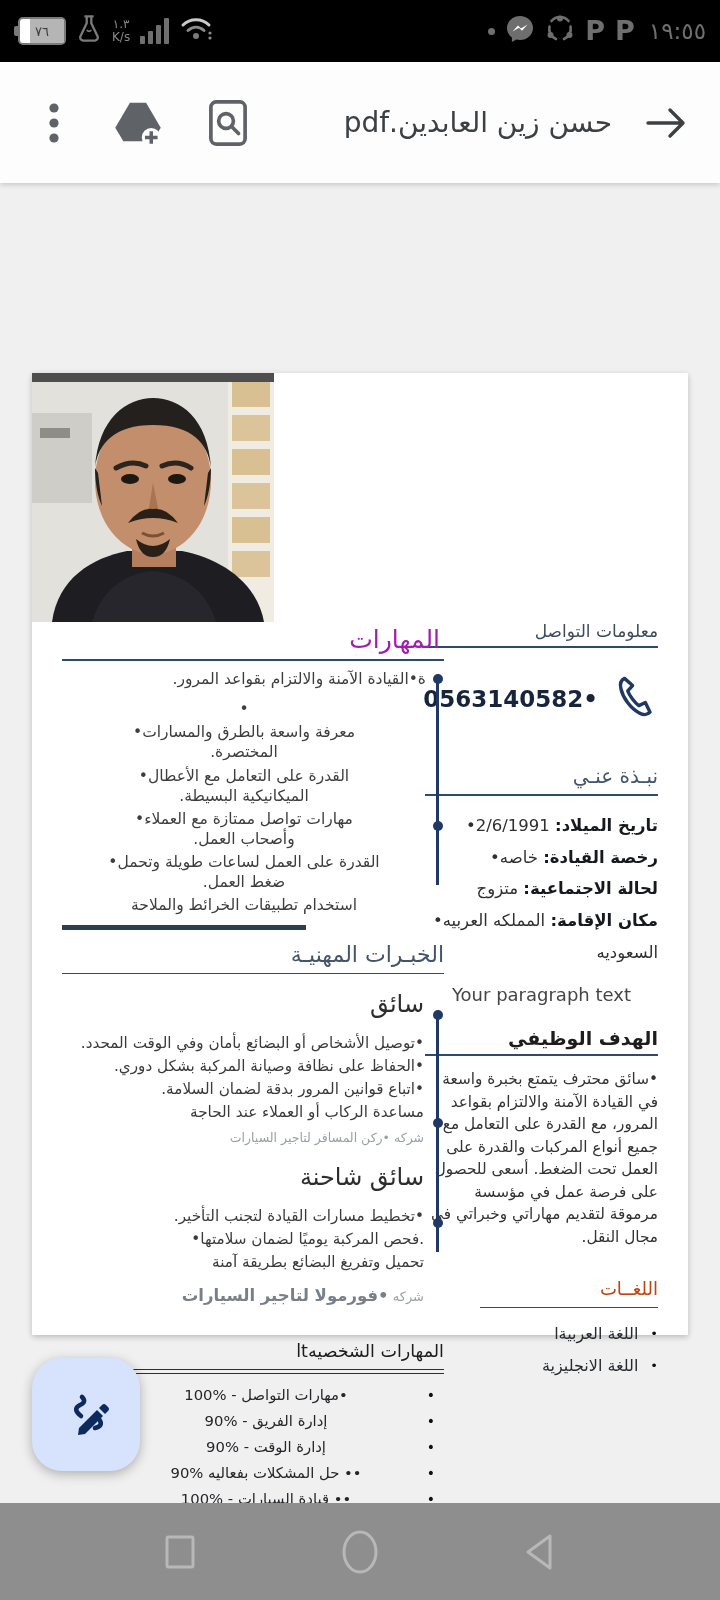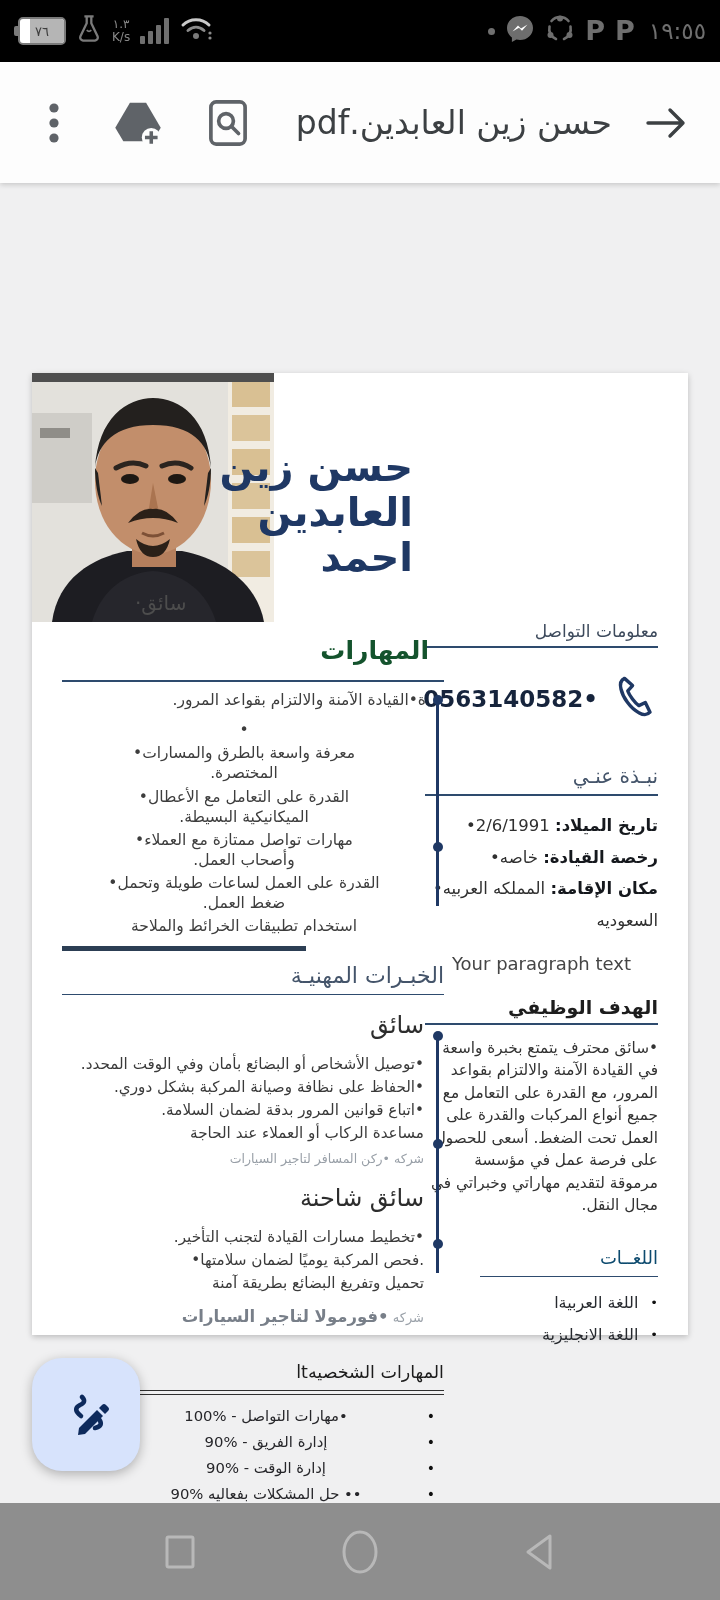--- a/index.html
+++ b/index.html
@@ -29,21 +29,21 @@
   .sb-time{font-size:23px;color:#6f6f6f;margin-left:4px;}
   
   .toolbar{
     position:absolute;top:62px;left:0;width:720px;height:121px;background:#fdfdfd;
     display:flex;align-items:center;box-sizing:border-box;padding:0 26px;
     box-shadow:0 2px 5px rgba(0,0,0,.16);z-index:5;
   }
   .tb-icon{display:flex;align-items:center;justify-content:center;width:56px;height:56px;}
   .overflow{margin-right:28px;}
   .tb-title{
-    flex:1;text-align:right;direction:rtl;font-size:33px;color:#3c4043;
+    flex:1;text-align:right;direction:rtl;font-size:28px;color:#3c4043;
     margin:0 26px 0 8px;white-space:nowrap;overflow:hidden;
   }
   
   .content-bg{position:absolute;top:183px;left:0;width:720px;height:1417px;background:#f0f0f1;}
   .page{
     position:absolute;left:32px;top:373px;width:656px;height:962px;background:#ffffff;
     box-shadow:0 2px 6px rgba(0,0,0,.22);direction:rtl;
   }
   .photo{position:absolute;left:0;top:0;width:242px;height:249px;}
   .photo .bar{position:absolute;top:0;left:0;width:100%;height:9px;background:#4e4e4e;}
@@ -56,28 +56,28 @@
   .col-right{position:absolute;right:30px;top:248px;width:233px;text-align:right;}
   .h-contact{font-size:17px;color:#3d4a5c;margin:0 0 4px 0;font-weight:normal;}
   .phone-row{display:flex;align-items:center;gap:14px;margin-top:26px;direction:rtl;}
   .phone-num{font-size:23px;font-weight:bold;color:#16243c;direction:rtl;unicode-bidi:plaintext;}
   .h-about{font-size:20px;color:#44546a;margin:40px 0 6px 0;font-weight:normal;letter-spacing:1px;}
   .about-items{margin-top:14px;font-size:16.5px;color:#2f2f2f;line-height:1.92;}
   .about-items b{color:#15181d;}
   .ph-text{direction:ltr;text-align:center;font-size:18px;color:#454545;margin-top:16px;}
   .h-objective{font-size:19px;color:#1d1d1d;margin:22px 0 4px 0;font-weight:bold;}
   .objective-text{margin-top:12px;font-size:15.3px;color:#323232;line-height:1.47;text-align:right;}
-  .h-lang{font-size:18px;color:#0c4a6e;margin:30px 0 4px 0;font-weight:normal;letter-spacing:2px;}
+  .h-lang{font-size:18px;color:#c2410c;margin:30px 0 4px 0;font-weight:normal;letter-spacing:2px;}
   .lang-hr{width:178px;margin-right:0;margin-left:auto;border:none;border-top:1.6px solid #2e4b6e;margin-top:8px;}
   .lang-list{margin-top:16px;font-size:16px;color:#26292e;}
   .lang-row{display:flex;direction:rtl;align-items:center;gap:12px;margin-bottom:13px;}
   .lang-row .b{font-size:13px;color:#111;}
   
   .col-left{position:absolute;left:30px;top:248px;width:382px;direction:rtl;}
-  .h-skills{font-size:25px;color:#14532d;margin:15px;padding-left:0;text-align:right;font-weight:700;}
+  .h-skills{font-size:25px;color:#a21caf;margin:4px;padding-left:0;text-align:right;font-weight:400;}
   .skills-block{position:relative;padding-left:0;padding-right:18px;margin-top:8px;}
   .tl-line{position:absolute;right:5px;width:2.6px;background:#1f3864;}
   .tl-dot{position:absolute;right:1.2px;width:10px;height:10px;border-radius:50%;background:#1f3864;}
   .skill{white-space:pre-line;text-align:center;font-size:15.5px;color:#3d3d3d;line-height:1.3;margin-bottom:3px;}
   .skill.first{text-align:right;margin-bottom:10px;}
   .thick-divider{height:5px;background:#2c3e54;width:244px;margin:6px 0 8px auto;margin-left:0;margin-right:-6px;float:left;width:244px;}
   .thick-wrap{overflow:hidden;}
   .h-exp{font-size:22px;color:#44546a;margin:4px 0 0 0;font-weight:normal;letter-spacing:1px;clear:both;}
   .exp-block{position:relative;padding-right:20px;margin-top:6px;}
   .job-title{font-size:24px;color:#2d2d2d;font-weight:500;margin-top:16px;}
@@ -232,42 +232,38 @@
 
       <path d="M121,110 L117,135 q4,5 9,0 Z" fill="#aa7450"></path>
 
       <path d="M96,150 q25,-10 50,0 q-12,-16 -25,-14 q-13,-2 -25,14 Z" fill="#2b2018"></path>
       <path d="M104,166 q17,14 34,0 q-4,18 -17,18 q-13,0 -17,-18 Z" fill="#2b2018"></path>
       <path d="M110,160 q11,6 22,0" stroke="#7d5036" stroke-width="3" fill="none"></path>
     </svg>
     <div class="bar"></div>
   </div>
 
-  <div class="name-block">
-    <div class="name-line">حسن زين العابدين</div>
-    <div class="name-line">احمد</div>
-    <div class="job-sub">سائق·</div>
-  </div>
 
   <div class="col-right">
     <h3 class="h-contact">معلومات التواصل</h3>
     <hr class="sec-hr">
     <div class="phone-row">
       <span>
         <svg width="46" height="46" viewBox="0 0 46 46" fill="none" stroke="#1f3864" stroke-width="3.4" stroke-linejoin="round">
           <path d="M10,6 C7,8 6,12 8,17 C11,25 20,35 29,38 C34,40 38,39 40,36 L34,27 L28,31 C24,29 17,22 15,18 L19,12 Z" transform="rotate(8,23,23)"></path>
         </svg>
       </span>
       <span class="phone-num">0563140582•</span>
     </div>
     <h3 class="h-about">نبـذة عنـي</h3>
     <hr class="sec-hr">
     <div class="about-items">
       <div><b>تاريخ الميلاد:</b> <span>2/6/1991•</span></div>
       <div><b>رخصة القيادة:</b> <span>خاصه•</span></div>
+      <div><b>لحالة الاجتماعية:</b> <span>متزوج</span></div>
       <div><b>مكان الإقامة:</b> <span>المملكه العربيه• السعوديه</span></div>
     </div>
     <div class="ph-text">Your paragraph text</div>
     <h3 class="h-objective">الهدف الوظيفي</h3>
     <hr class="sec-hr">
     <div class="objective-text">•سائق محترف يتمتع بخبرة واسعة في القيادة الآمنة والالتزام بقواعد المرور، مع القدرة على التعامل مع جميع أنواع المركبات والقدرة على العمل تحت الضغط. أسعى للحصول على فرصة عمل في مؤسسة مرموقة لتقديم مهاراتي وخبراتي في مجال النقل.</div>
     <h3 class="h-lang">اللغــات</h3>
     <hr class="lang-hr">
     <div class="lang-list">
       <div class="lang-row">

